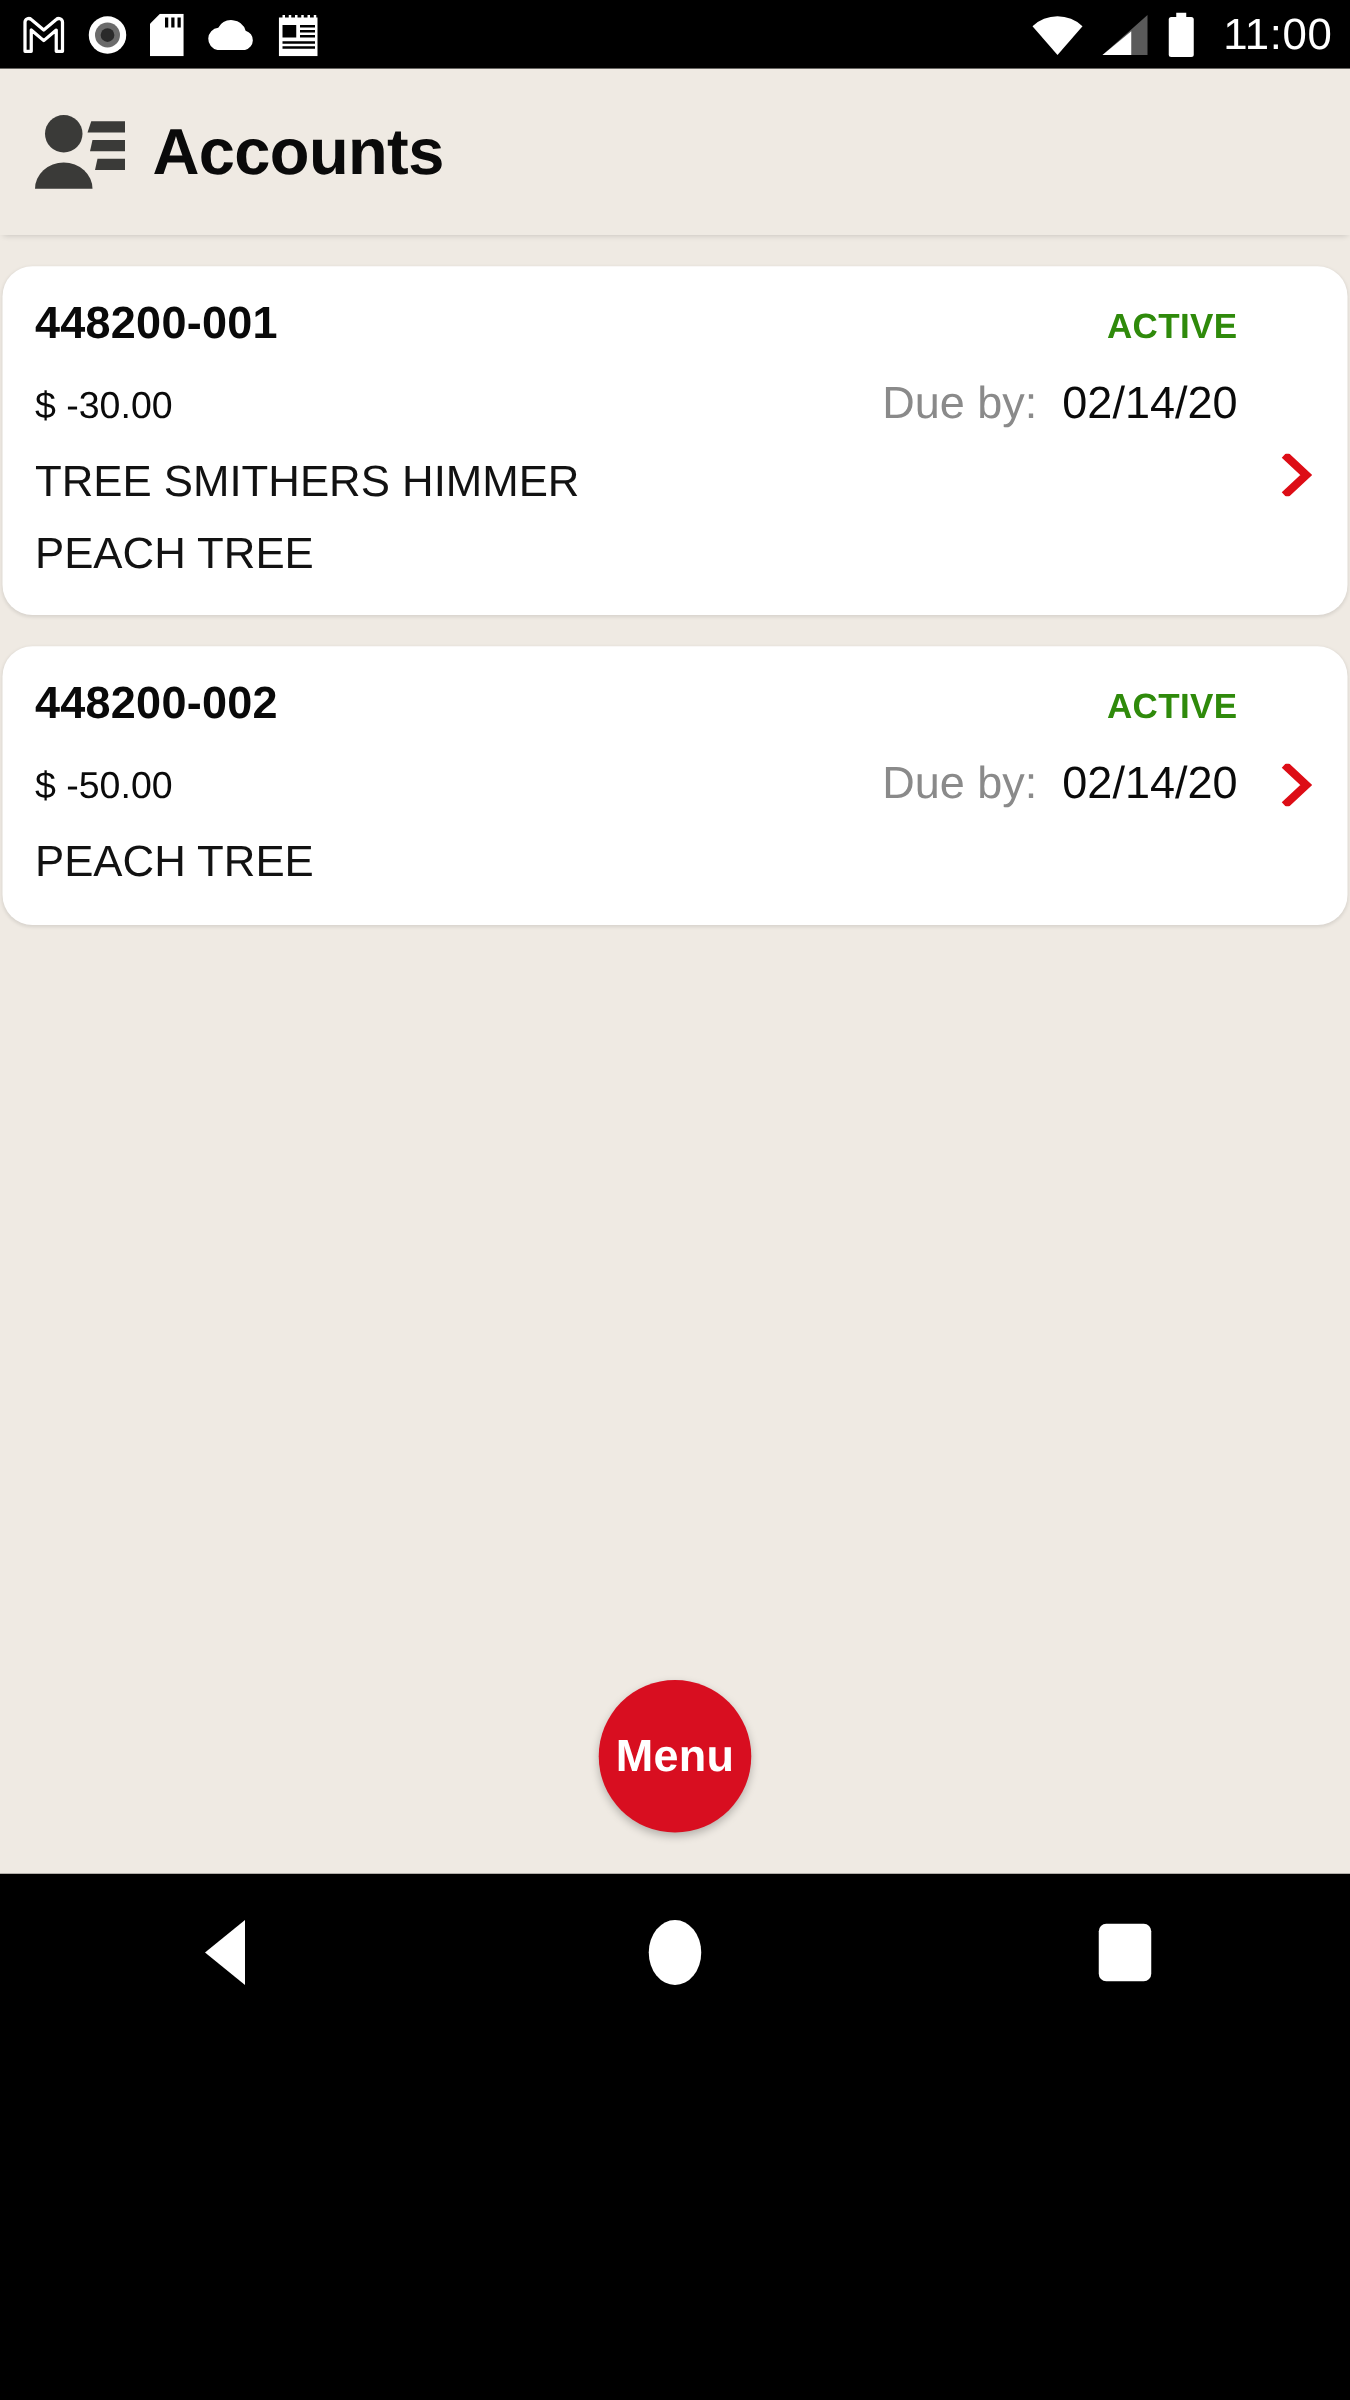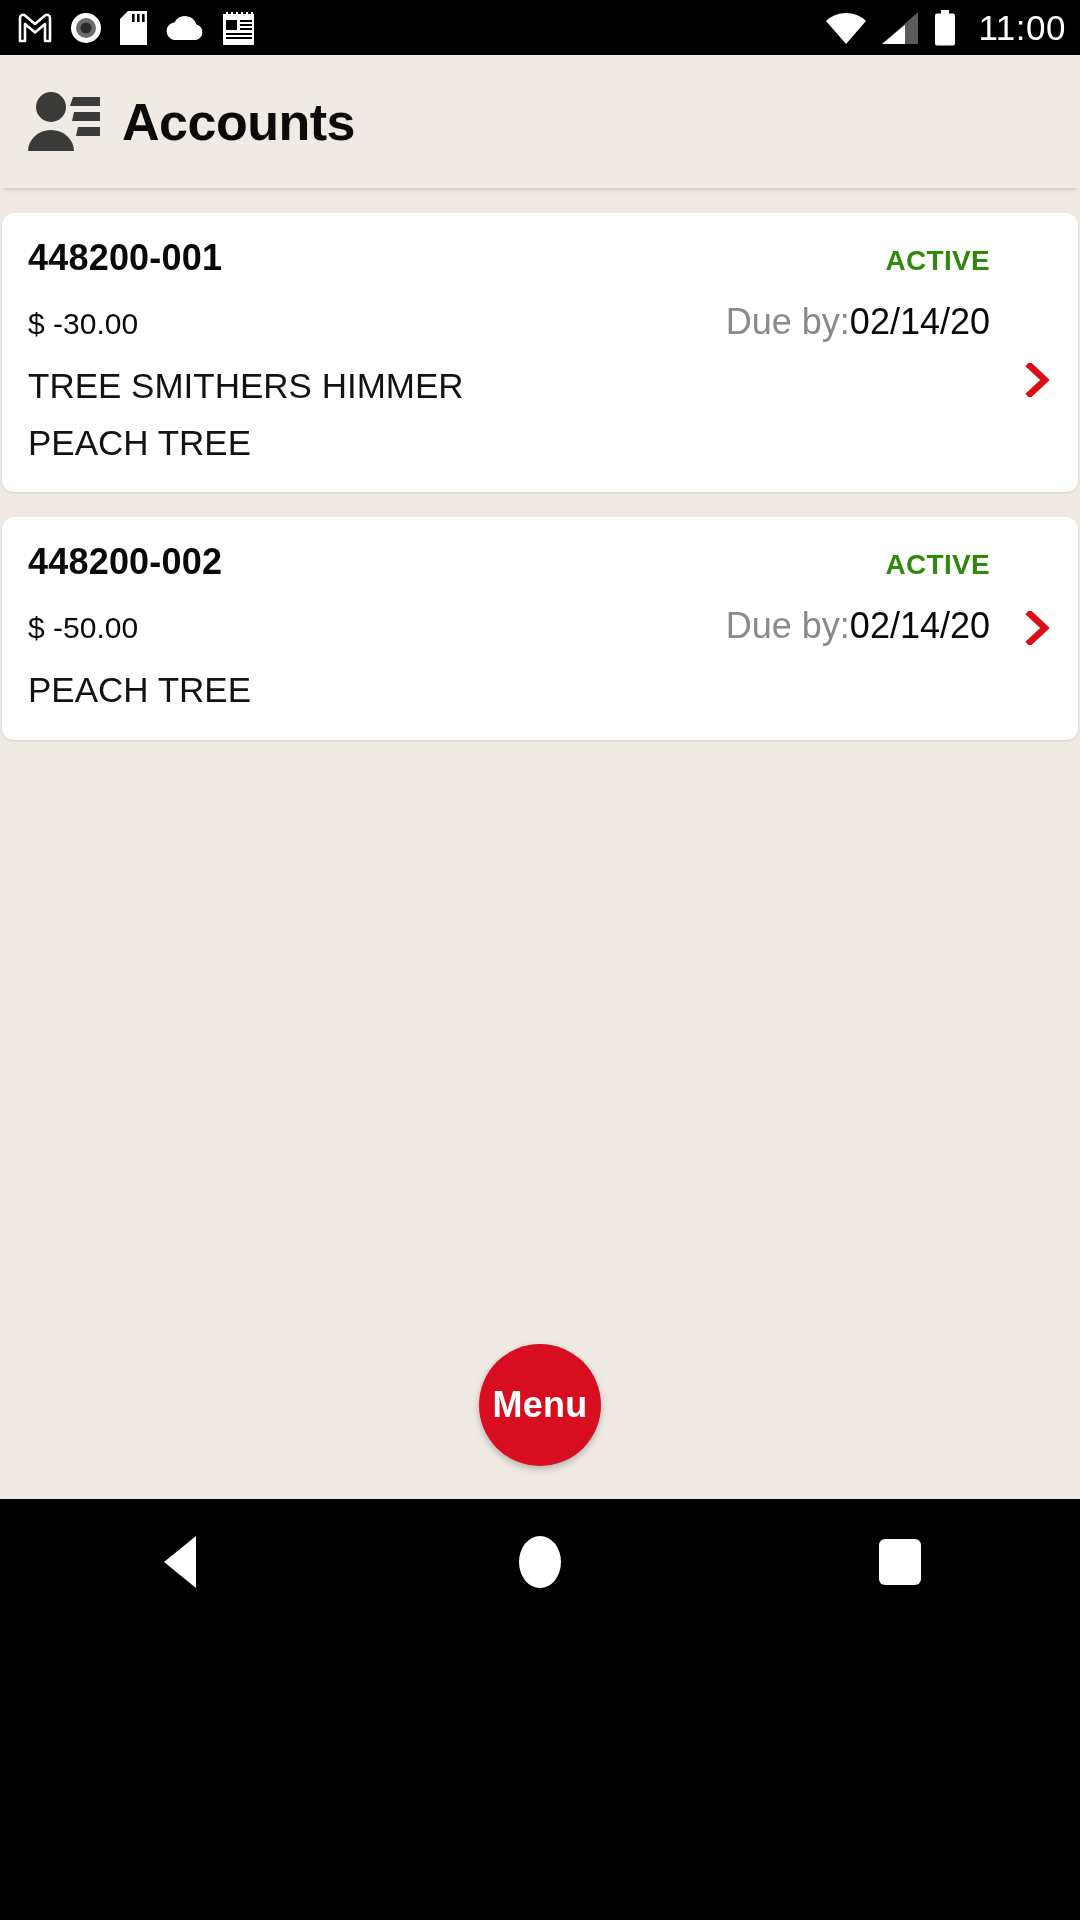--- a/index.html
+++ b/index.html
@@ -50,21 +50,21 @@
   
   #content {
     flex:1 1 auto;
     position:relative;
     padding-top:25px;
     overflow:hidden;
   }
 
   .card {
     background:#FFFFFF;
-    border-radius:12px;
+    border-radius:24px;
     margin:0 2px 25px 2px;
     padding:24px 26px 26px 26px;
     position:relative;
     box-shadow:0 1px 3px rgba(0,0,0,0.10);
   }
 
   .row-top {
     display:flex; align-items:baseline;
     margin-bottom:22px;
   }
@@ -81,21 +81,21 @@
 
   .row-amount {
     display:flex; align-items:baseline;
     margin-bottom:20px;
   }
   .amount {
     font-size:30px; font-weight:normal; color:#0A0A0A;
   }
   .due-wrap {
     margin-left:auto; display:flex; align-items:baseline;
-    padding-right:62px;
+    gap:20px; padding-right:62px;
   }
   .due-label { font-size:36px; color:#8A8A8A; }
   .due-date  { font-size:36px; color:#0A0A0A; }
 
   .line {
     font-size:35px; color:#121212;
     line-height:1.33;
     margin-bottom:10px;
   }
   .line:last-of-type { margin-bottom:0; }

